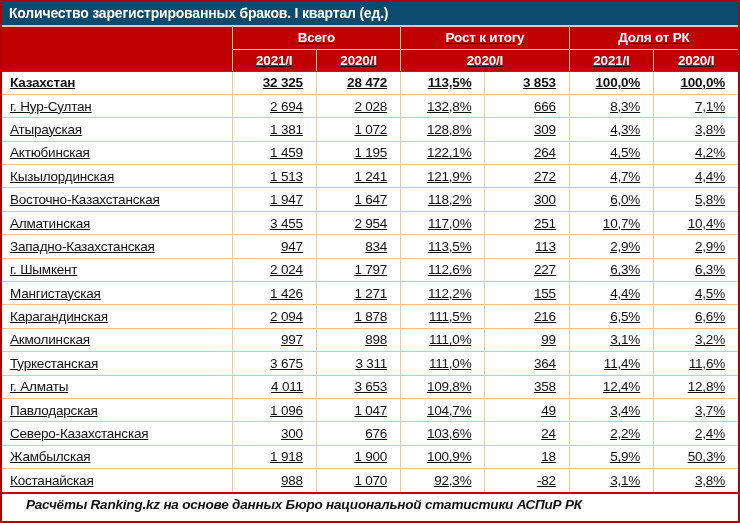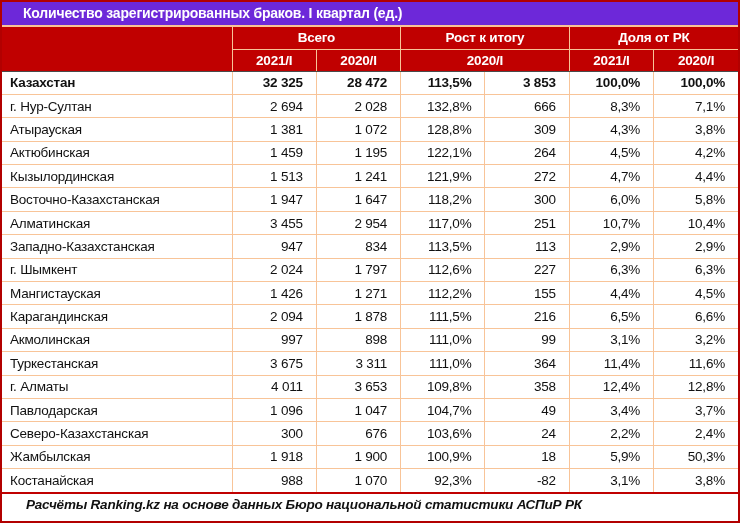--- a/index.html
+++ b/index.html
@@ -11,33 +11,34 @@
   .frame {
     width: 740px;
     height: 523px;
     border: 2px solid #b20000;
     background: #ffffff;
     overflow: hidden;
   }
   .title-bar {
     height: 25px;
     line-height: 23px;
-    background: #6d28d9;
+    background: #0c4a6e;
     color: #ffffff;
     font-weight: bold;
     font-size: 14px;
     letter-spacing: -0.2px;
-    padding-left: 21px;
+    padding-left: 7px;
     border-bottom: 2px solid #F8C498;
     white-space: nowrap;
   }
   table {
     width: 100%;
     border-collapse: collapse;
     table-layout: fixed;
+    text-decoration: underline;
   }
   col.c-region { width: 230px; }
   col.c-num    { width: 84.3px; }
   thead th {
     background: #C00000;
     color: #ffffff;
     font-weight: bold;
     font-size: 13.5px;
     letter-spacing: -0.2px;
     text-align: center;

